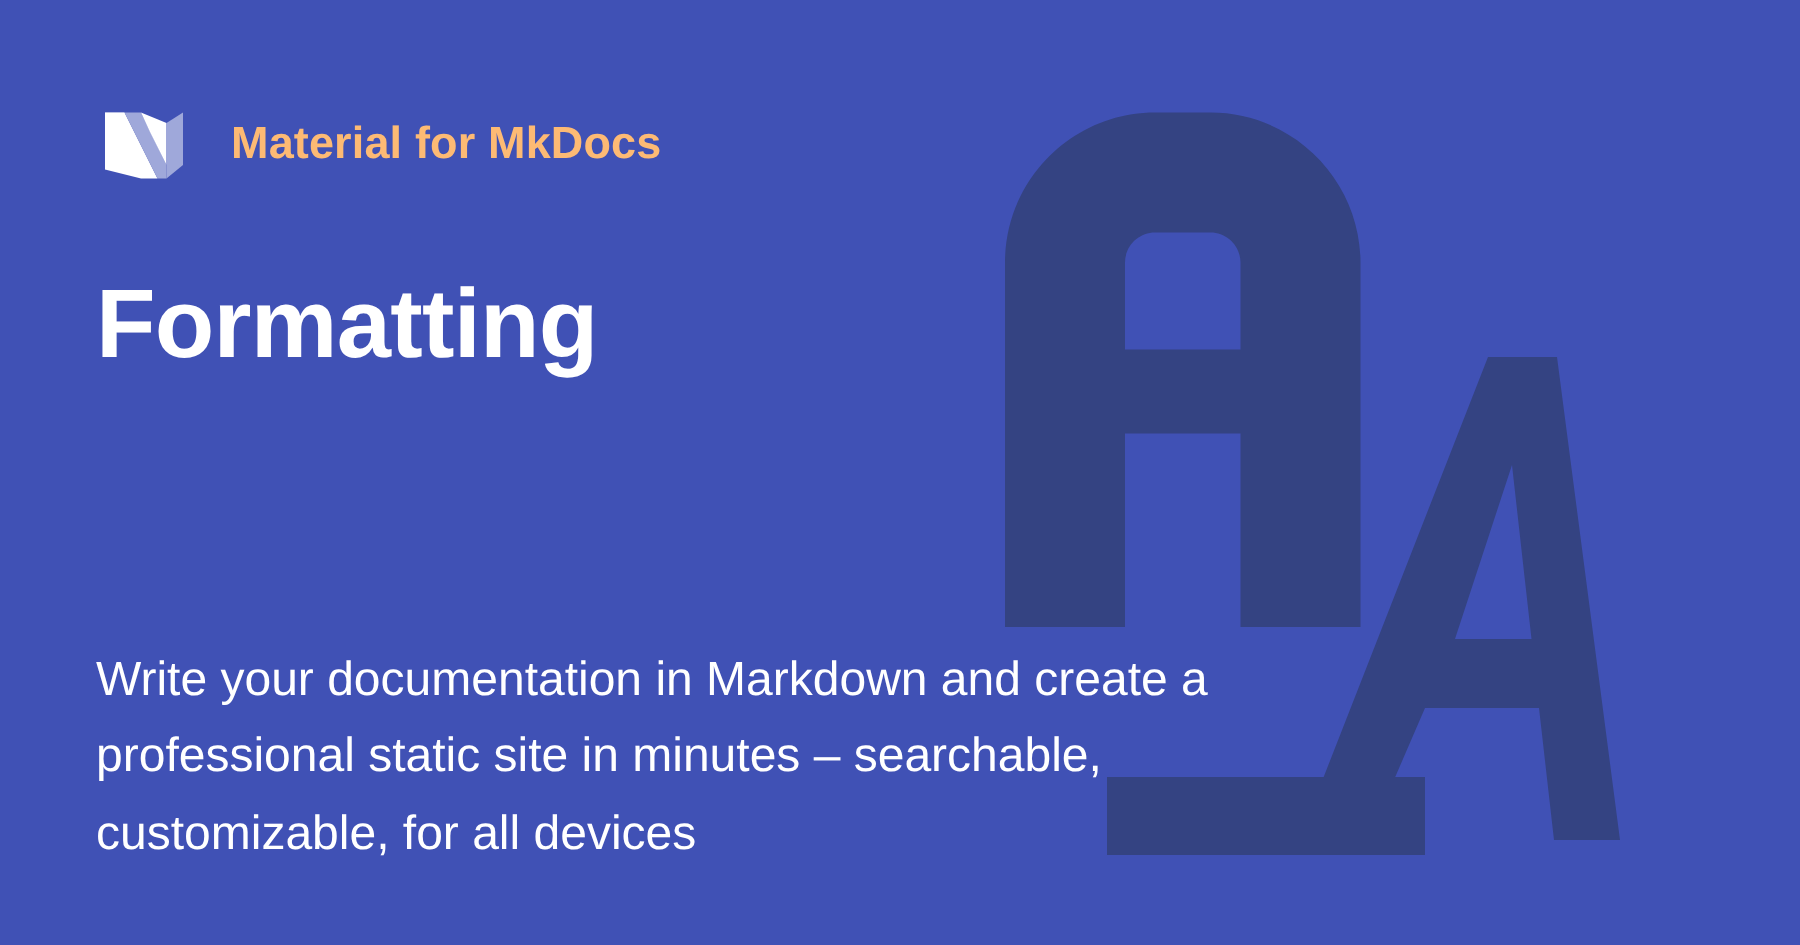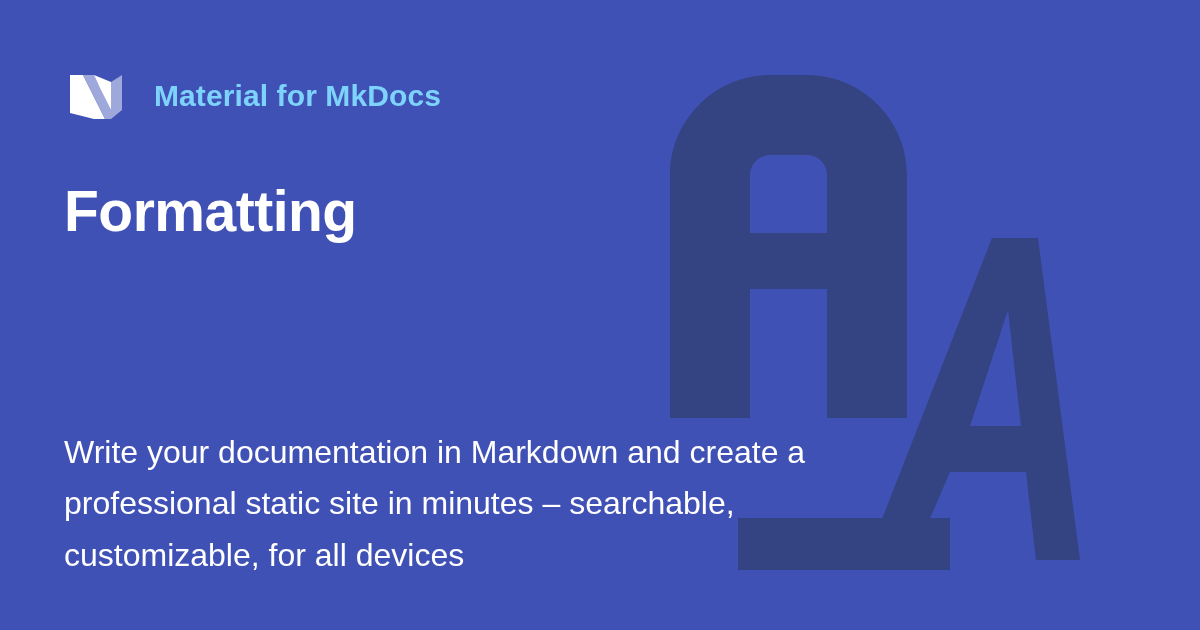--- a/index.html
+++ b/index.html
@@ -48,33 +48,33 @@
   .logo {
     width: 64px;
     height: 64px;
     flex: 0 0 64px;
     display: block;
   }
   .site-name {
     margin-left: 26px;
     font-size: 30px;
     font-weight: 700;
-    color: #7dd3fc;
+    color: #fdba74;
     letter-spacing: 0.1px;
     white-space: nowrap;
     line-height: 1;
   }
 
   
   .title {
     position: absolute;
     left: 64px;
     top: 182px;
     width: 800px;
-    font-size: 57px;
+    font-size: 65px;
     font-weight: 700;
     color: #ffffff;
     line-height: 1.05;
     letter-spacing: -0.5px;
     margin: 0;
   }
 
   
   .description {
     position: absolute;

